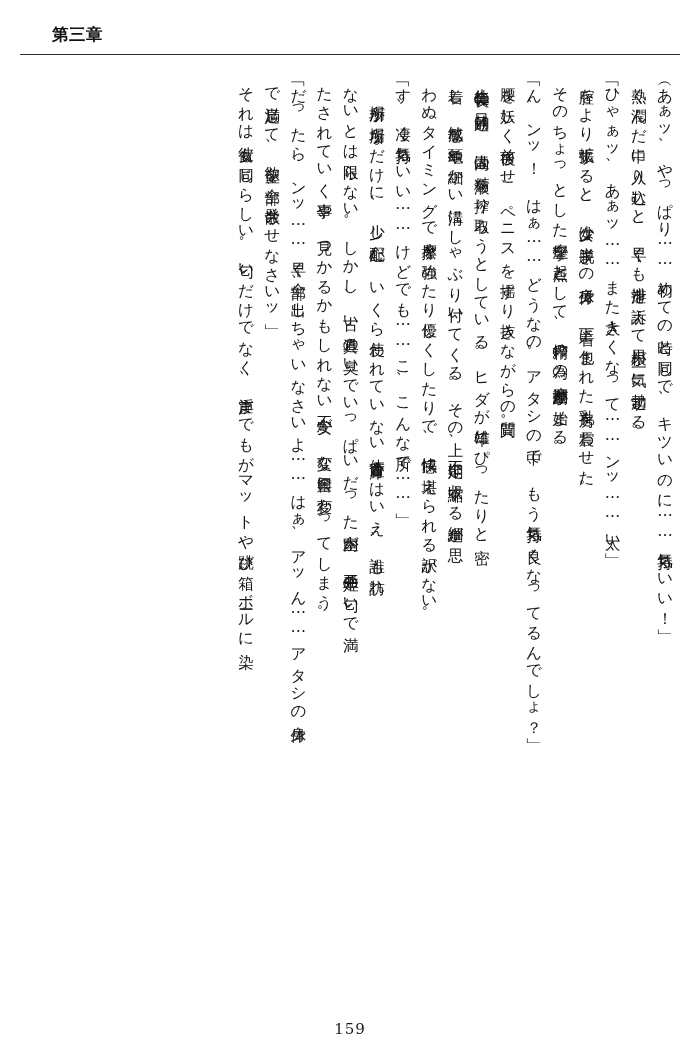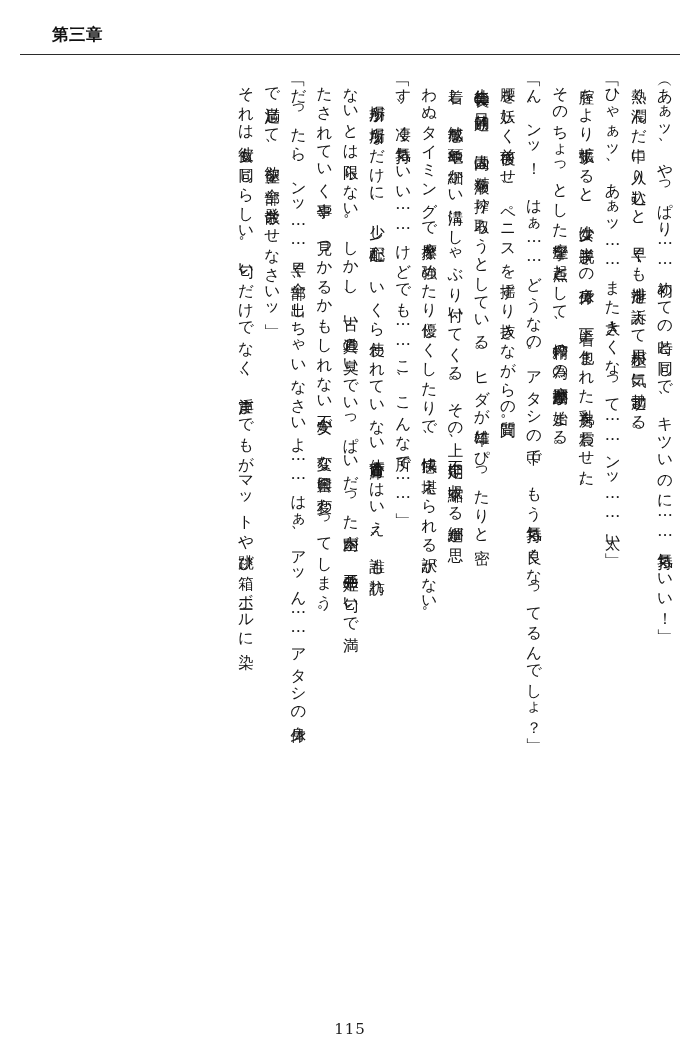--- a/index.html
+++ b/index.html
@@ -116,15 +116,15 @@
       <div class="vline">わぬタイミングで摩擦を強めたり優しくしたりで、快感に堪えられる訳がない。</div>
       <div class="vline">「す、凄く気持ちいい……けどでも……こ、こんな所で……」</div>
       <div class="vline indent">場所が場所なだけに、少し心配だ。いくら使われていない体育倉庫とはいえ、誰も訪れ</div>
       <div class="vline">ないとは限らない。しかし、古い道具の臭いでいっぱいだった室内が、千亜姫の匂いで満</div>
       <div class="vline">たされていく事や、見つかるかもしれない不安が、変な興奮に変わってしまう。</div>
       <div class="vline">「だったら、ンッ……早く全部、出しちゃいなさいよ……はぁ、アッん……アタシの身体</div>
       <div class="vline">で満足して、欲望を全部、発散させなさいッ」</div>
       <div class="vline">それは彼女も同じらしい。匂いだけでなく、淫声までもがマットや跳び箱、ボールに染</div>
     </div>
 
-  <div class="page-number">115</div>
+  <div class="page-number">159</div>
 
 </div>
 
 </body></html>

